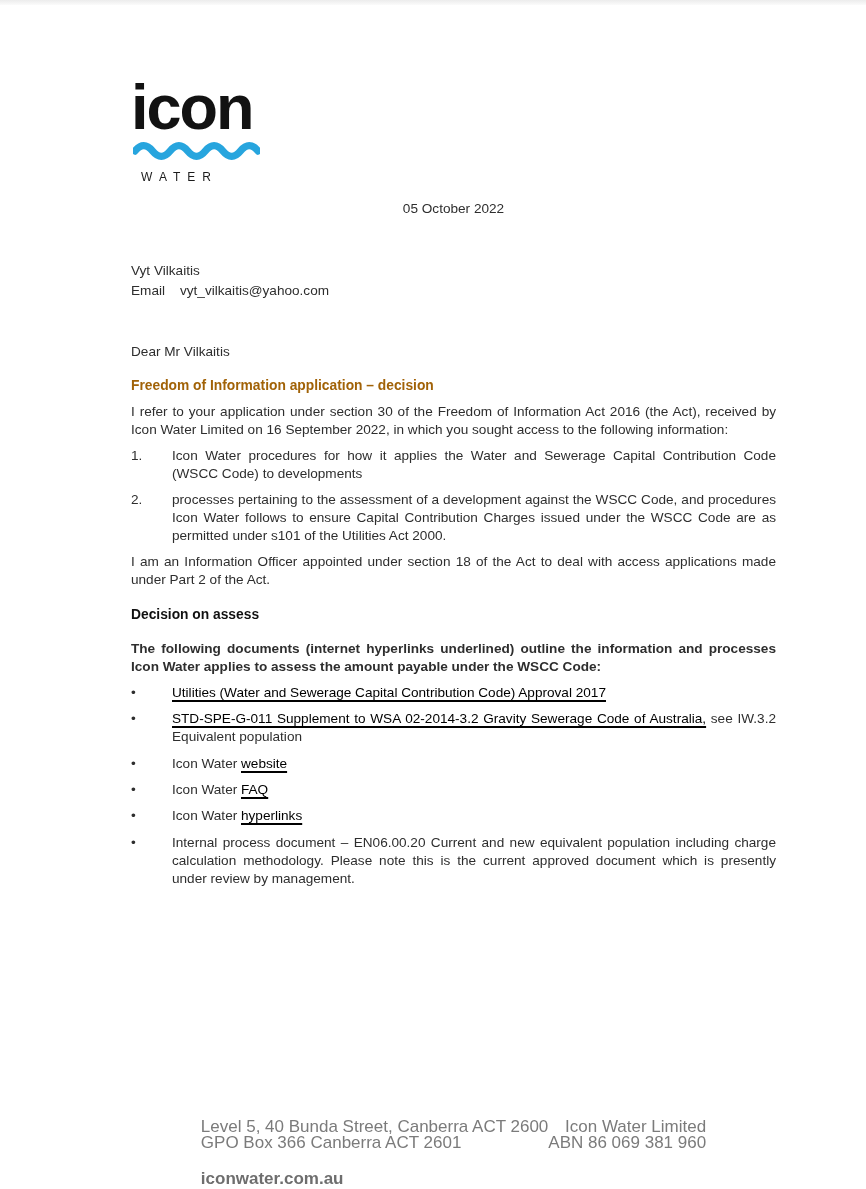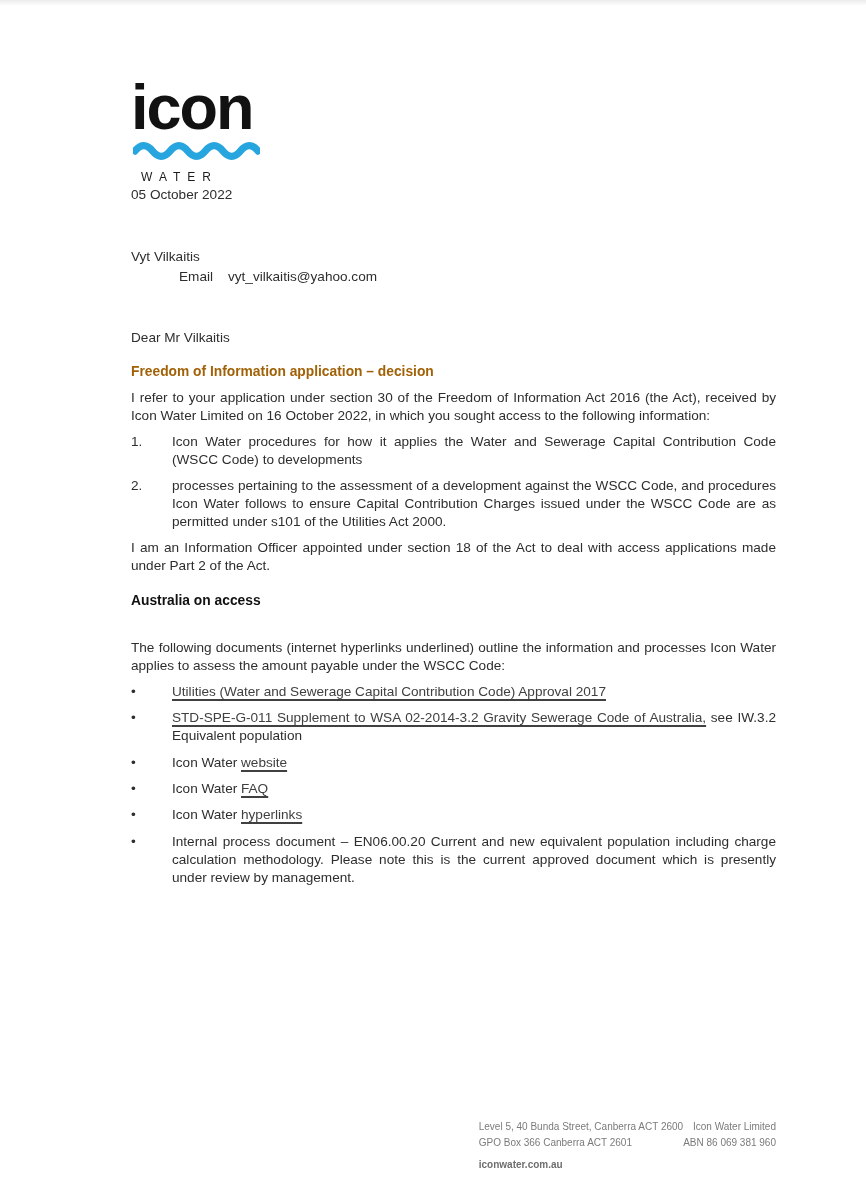--- a/index.html
+++ b/index.html
@@ -38,71 +38,71 @@
   .logo-wave { display: block; margin: 4px 0 0 2px; }
   .logo-sub {
     margin-top: 6px;
     padding-left: 10px;
     font-size: 12px;
     font-weight: normal;
     letter-spacing: 7px;
     color: #1c1c1c;
   }
 
-  .date-line { text-align: left; }
+  .date-line { margin-top: 14px; text-align: center; }
 
   .recipient { margin-top: 44px; }
-  .email-line { margin-top: 2px; margin-left: 48px; }
+  .email-line { margin-top: 2px; }
   .email-label { display: inline-block; min-width: 49px; }
 
   .salutation { margin: 43px 0 0 0; }
 
   p { margin: 0; }
   .subject {
     margin: 16px 0 0 0;
     font-size: 13.8px;
     font-weight: bold;
     color: #a16207;
   }
   .section-heading {
     margin: 17px 0 0 0;
     font-size: 13.8px;
     font-weight: bold;
     color: #111111;
   }
   .para { margin-top: 8px; }
-  .para16 { margin-top: 29px; }
+  .para16 { margin-top: 16px; font-weight: bold; }
   .just { text-align: justify; }
 
   .row { display: flex; margin-top: 8px; }
   .row.mt9 { margin-top: 9px; }
   .marker { flex: 0 0 41px; }
   .row-text { flex: 1; text-align: justify; }
 
   .doc-link {
-    color: #404040;
+    color: #000000;
     text-decoration: underline;
     text-decoration-thickness: 1.5px;
     text-underline-offset: 3px;
     cursor: pointer;
   }
 
   
   .footer {
     position: absolute;
     left: 131px; right: 90px; top: 1119px;
     display: flex;
-    justify-content: flex-end;
-    font-size: 10px;
+    justify-content: center;
+    font-size: 17px;
     line-height: 15.5px;
     color: #7b7b7b;
   }
   .footer-right { text-align: right; }
   .site {
-    margin-top: 7px;
+    margin-top: 21px;
     font-weight: bold;
     color: #6e6e6e;
   }
 </style>
 </head>
 <body>
 
 <div class="page">
   <div class="top-edge"></div>
 
@@ -122,36 +122,36 @@
       <div>Vyt Vilkaitis</div>
       <div class="email-line">
         <span class="email-label">Email</span><span>vyt_vilkaitis@yahoo.com</span>
       </div>
     </div>
 
     <p class="salutation">Dear Mr Vilkaitis</p>
 
     <h1 class="subject">Freedom of Information application – decision</h1>
 
-    <p class="para just">I refer to your application under section 30 of the Freedom of Information Act 2016 (the Act), received by Icon Water Limited on 16 October 2022, in which you sought access to the following information:</p>
+    <p class="para just">I refer to your application under section 30 of the Freedom of Information Act 2016 (the Act), received by Icon Water Limited on 16 September 2022, in which you sought access to the following information:</p>
 
     <div class="row">
       <span class="marker">1.</span>
       <div class="row-text">Icon Water procedures for how it applies the Water and Sewerage Capital Contribution Code (WSCC Code) to developments</div>
     </div>
 
     <div class="row">
       <span class="marker">2.</span>
       <div class="row-text">processes pertaining to the assessment of a development against the WSCC Code, and procedures Icon Water follows to ensure Capital Contribution Charges issued under the WSCC Code are as permitted under s101 of the Utilities Act 2000.</div>
     </div>
 
     <p class="para just">I am an Information Officer appointed under section 18 of the Act to deal with access applications made under Part 2 of the Act.</p>
 
 
-    <h2 class="section-heading">Australia on access</h2>
+    <h2 class="section-heading">Decision on assess</h2>
 
     <p class="para16 just">The following documents (internet hyperlinks underlined) outline the information and processes Icon Water applies to assess the amount payable under the WSCC Code:</p>
 
     <div class="row">
       <span class="marker">•</span>
       <div class="row-text"><span></span><span class="doc-link">Utilities (Water and Sewerage Capital Contribution Code) Approval 2017</span><span></span></div>
     </div>
 
     <div class="row">
       <span class="marker">•</span>

